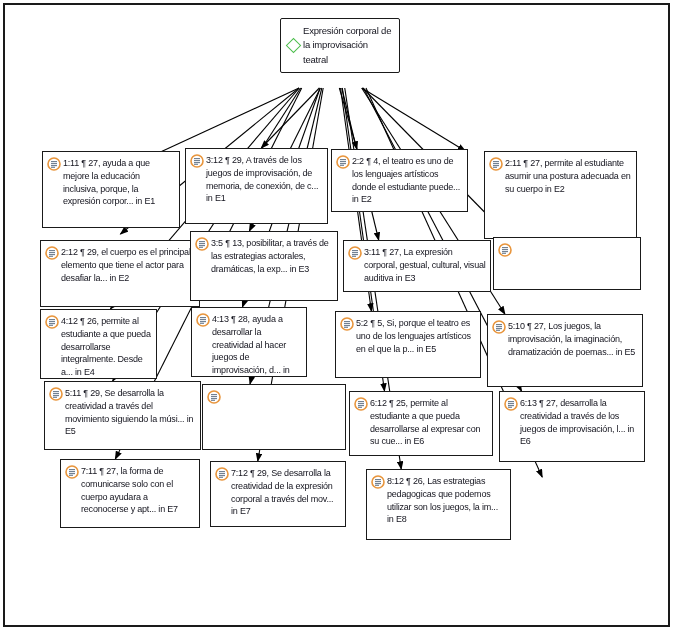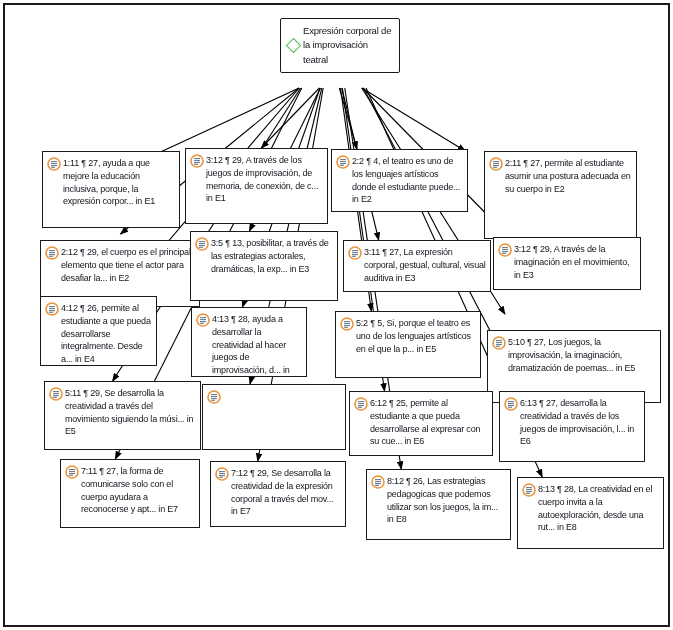--- a/index.html
+++ b/index.html
@@ -174,23 +174,22 @@
         <svg viewBox="0 0 14 14">
           <circle cx="7" cy="7" r="6" fill="#fff" stroke="#E8953C" stroke-width="1.6"></circle>
           <g stroke="#6B7B8D" stroke-width="1.1">
             <line x1="4" y1="4.6" x2="10" y2="4.6"></line>
             <line x1="4" y1="6.6" x2="10" y2="6.6"></line>
             <line x1="4" y1="8.6" x2="10" y2="8.6"></line>
             <line x1="4" y1="10.3" x2="8" y2="10.3"></line>
           </g>
         </svg>
       </span>
-    <span class="qtext">3:12 ¶ 29, A través de la imaginación en el movimiento, in E3</span>
-  </div>
-  <div class="qnode" style="left:8px;top:296px;width:117px;height:70px">
+  </div>
+  <div class="qnode" style="left:8px;top:309px;width:117px;height:70px">
     <span class="qicon">
         <svg viewBox="0 0 14 14">
           <circle cx="7" cy="7" r="6" fill="#fff" stroke="#E8953C" stroke-width="1.6"></circle>
           <g stroke="#6B7B8D" stroke-width="1.1">
             <line x1="4" y1="4.6" x2="10" y2="4.6"></line>
             <line x1="4" y1="6.6" x2="10" y2="6.6"></line>
             <line x1="4" y1="8.6" x2="10" y2="8.6"></line>
             <line x1="4" y1="10.3" x2="8" y2="10.3"></line>
           </g>
         </svg>
@@ -218,21 +217,21 @@
           <g stroke="#6B7B8D" stroke-width="1.1">
             <line x1="4" y1="4.6" x2="10" y2="4.6"></line>
             <line x1="4" y1="6.6" x2="10" y2="6.6"></line>
             <line x1="4" y1="8.6" x2="10" y2="8.6"></line>
             <line x1="4" y1="10.3" x2="8" y2="10.3"></line>
           </g>
         </svg>
       </span>
     <span class="qtext">5:2 ¶ 5, Si, porque el teatro es uno de los lenguajes artísticos en el que la p... in E5</span>
   </div>
-  <div class="qnode" style="left:455px;top:330px;width:174px;height:73px">
+  <div class="qnode" style="left:455px;top:314px;width:156px;height:73px">
     <span class="qicon">
         <svg viewBox="0 0 14 14">
           <circle cx="7" cy="7" r="6" fill="#fff" stroke="#E8953C" stroke-width="1.6"></circle>
           <g stroke="#6B7B8D" stroke-width="1.1">
             <line x1="4" y1="4.6" x2="10" y2="4.6"></line>
             <line x1="4" y1="6.6" x2="10" y2="6.6"></line>
             <line x1="4" y1="8.6" x2="10" y2="8.6"></line>
             <line x1="4" y1="10.3" x2="8" y2="10.3"></line>
           </g>
         </svg>
@@ -329,27 +328,13 @@
           <g stroke="#6B7B8D" stroke-width="1.1">
             <line x1="4" y1="4.6" x2="10" y2="4.6"></line>
             <line x1="4" y1="6.6" x2="10" y2="6.6"></line>
             <line x1="4" y1="8.6" x2="10" y2="8.6"></line>
             <line x1="4" y1="10.3" x2="8" y2="10.3"></line>
           </g>
         </svg>
       </span>
     <span class="qtext">8:12 ¶ 26, Las estrategias pedagogicas que podemos utilizar son los juegos, la im... in E8</span>
   </div>
-  <div class="qnode" style="left:485px;top:477px;width:147px;height:72px">
-    <span class="qicon">
-        <svg viewBox="0 0 14 14">
-          <circle cx="7" cy="7" r="6" fill="#fff" stroke="#E8953C" stroke-width="1.6"></circle>
-          <g stroke="#6B7B8D" stroke-width="1.1">
-            <line x1="4" y1="4.6" x2="10" y2="4.6"></line>
-            <line x1="4" y1="6.6" x2="10" y2="6.6"></line>
-            <line x1="4" y1="8.6" x2="10" y2="8.6"></line>
-            <line x1="4" y1="10.3" x2="8" y2="10.3"></line>
-          </g>
-        </svg>
-      </span>
-    <span class="qtext">8:13 ¶ 28, La creatividad en el cuerpo invita a la autoexploración, desde una rut... in E8</span>
-  </div>
 </div>
 
 </body></html>

